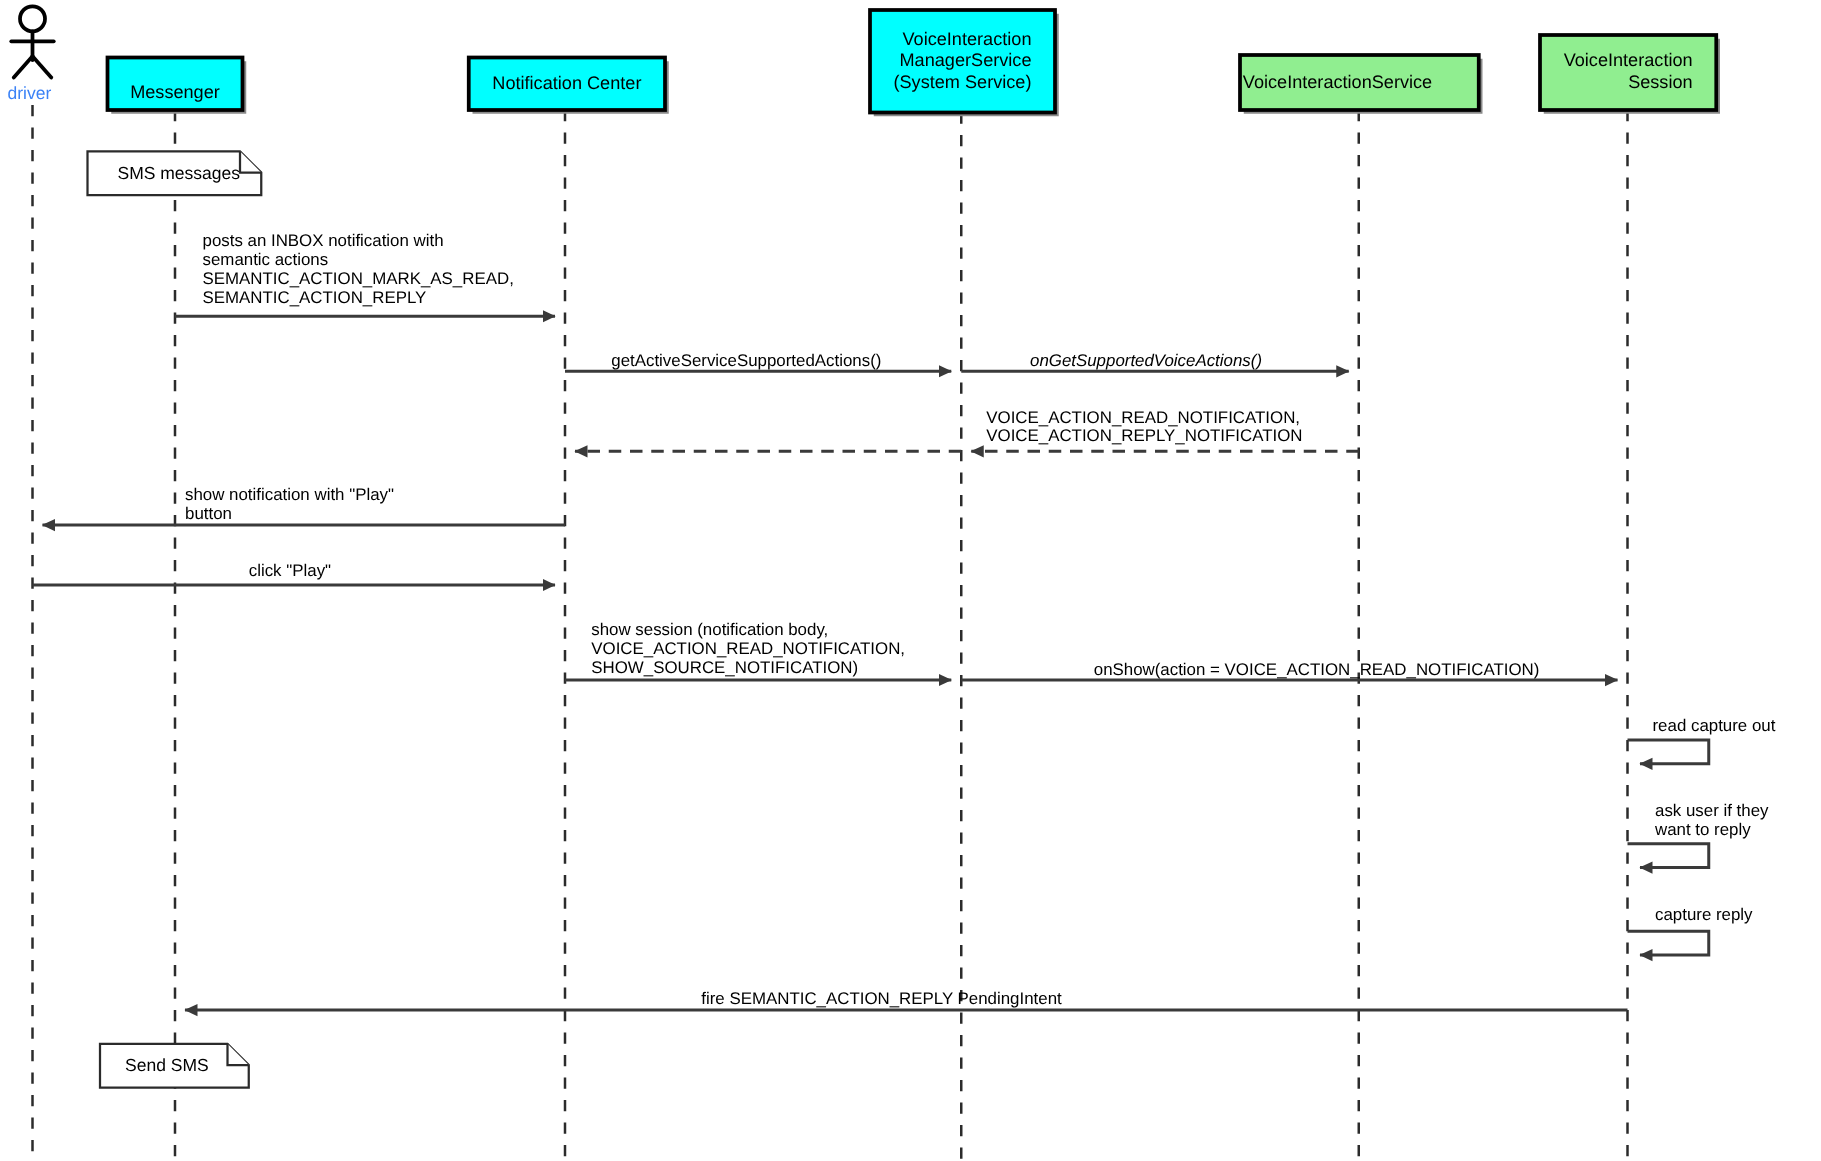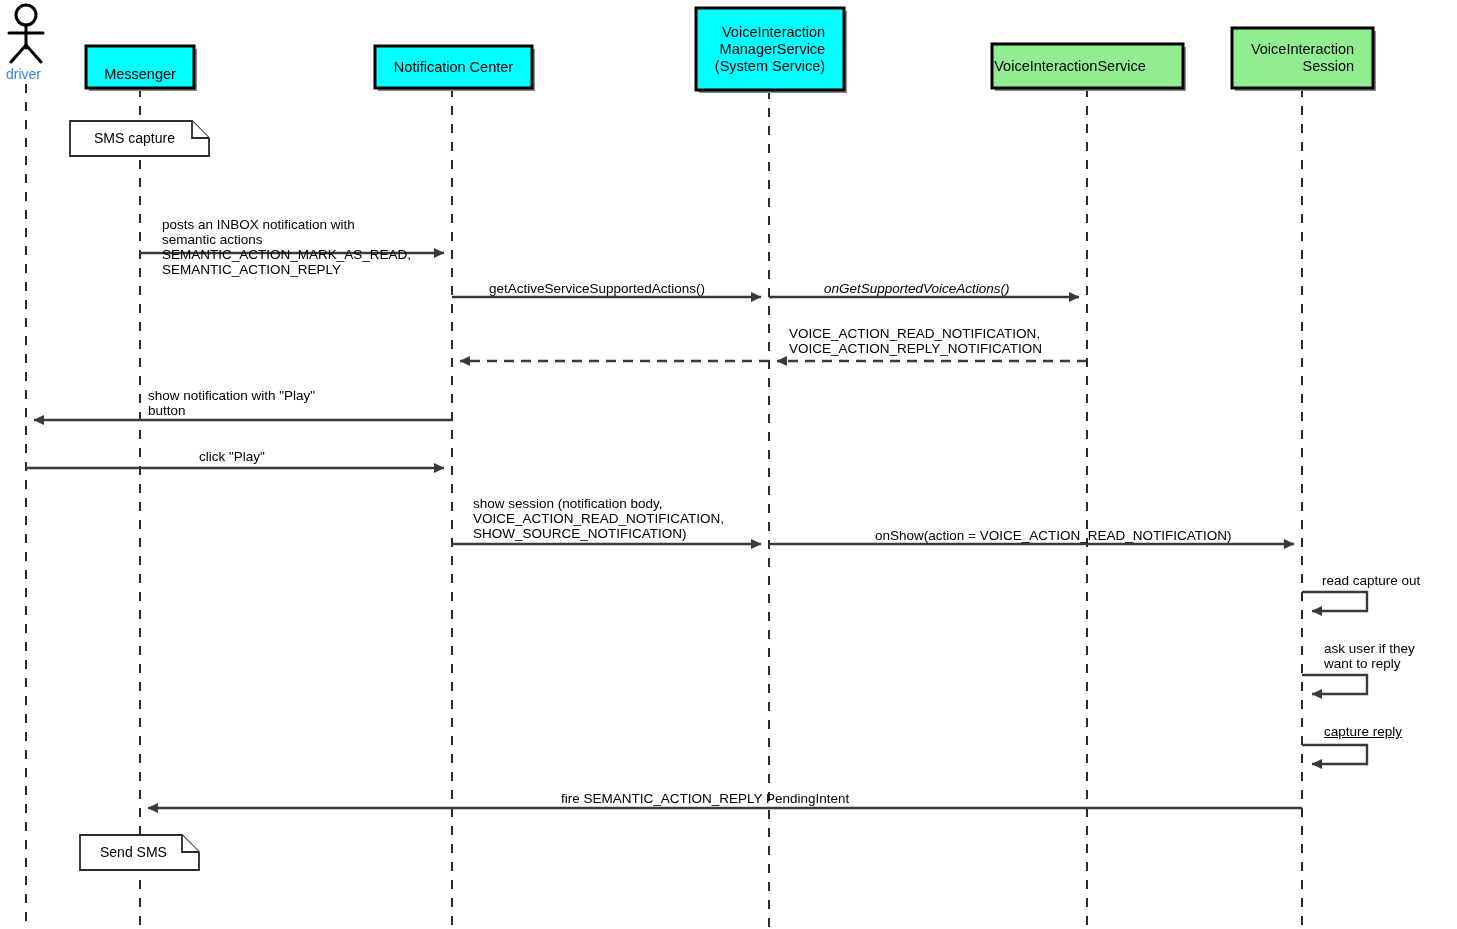--- a/index.html
+++ b/index.html
@@ -191,38 +191,38 @@
 
   <div class="participant-label" style="left:86px; top:46px; width:108px; height:56px;">Messenger</div>
   <div class="participant-label" style="left:375px; top:46px; width:157px; height:42px;">Notification Center</div>
   <div class="participant-label" style="left:696px; top:8px; width:148px; height:82px;">VoiceInteraction
 ManagerService
 (System Service)</div>
   <div class="participant-label" style="left:992px; top:44px; width:156px; height:44px;">VoiceInteractionService</div>
   <div class="participant-label" style="left:1232px; top:28px; width:141px; height:60px;">VoiceInteraction
 Session</div>
 
-  <div class="note-label" style="left:94px; top:130px;">SMS capture</div>
+  <div class="note-label" style="left:94px; top:130px;">SMS messages</div>
   <div class="note-label" style="left:100px; top:844px;">Send SMS</div>
 
-  <div class="lbl" style="left:162px; top:185px;margin-top:32px;">posts an INBOX notification with
+  <div class="lbl" style="left:162px; top:185px;">posts an INBOX notification with
 semantic actions
 SEMANTIC_ACTION_MARK_AS_READ,
 SEMANTIC_ACTION_REPLY</div>
   <div class="lbl" style="left:489px; top:281px;">getActiveServiceSupportedActions()</div>
   <div class="lbl" style="left:824px; top:281px;font-style:italic;">onGetSupportedVoiceActions()</div>
   <div class="lbl" style="left:789px; top:326px;">VOICE_ACTION_READ_NOTIFICATION,
 VOICE_ACTION_REPLY_NOTIFICATION</div>
   <div class="lbl" style="left:148px; top:388px;">show notification with "Play"
 button</div>
   <div class="lbl" style="left:199px; top:449px;">click "Play"</div>
   <div class="lbl" style="left:473px; top:496px;">show session (notification body,
 VOICE_ACTION_READ_NOTIFICATION,
 SHOW_SOURCE_NOTIFICATION)</div>
   <div class="lbl" style="left:838px; top:528px;margin-left:37px;">onShow(action = VOICE_ACTION_READ_NOTIFICATION)</div>
   <div class="lbl" style="left:561px; top:791px;">fire SEMANTIC_ACTION_REPLY PendingIntent</div>
 
   <div class="lbl" style="left:1322px; top:573px;">read capture out</div>
   <div class="lbl" style="left:1324px; top:641px;">ask user if they
 want to reply</div>
-  <div class="lbl" style="left:1324px; top:724px;text-decoration:underline;">capture reply</div>
+  <div class="lbl" style="left:1324px; top:724px;">capture reply</div>
 
 </div>
 
 </body></html>

